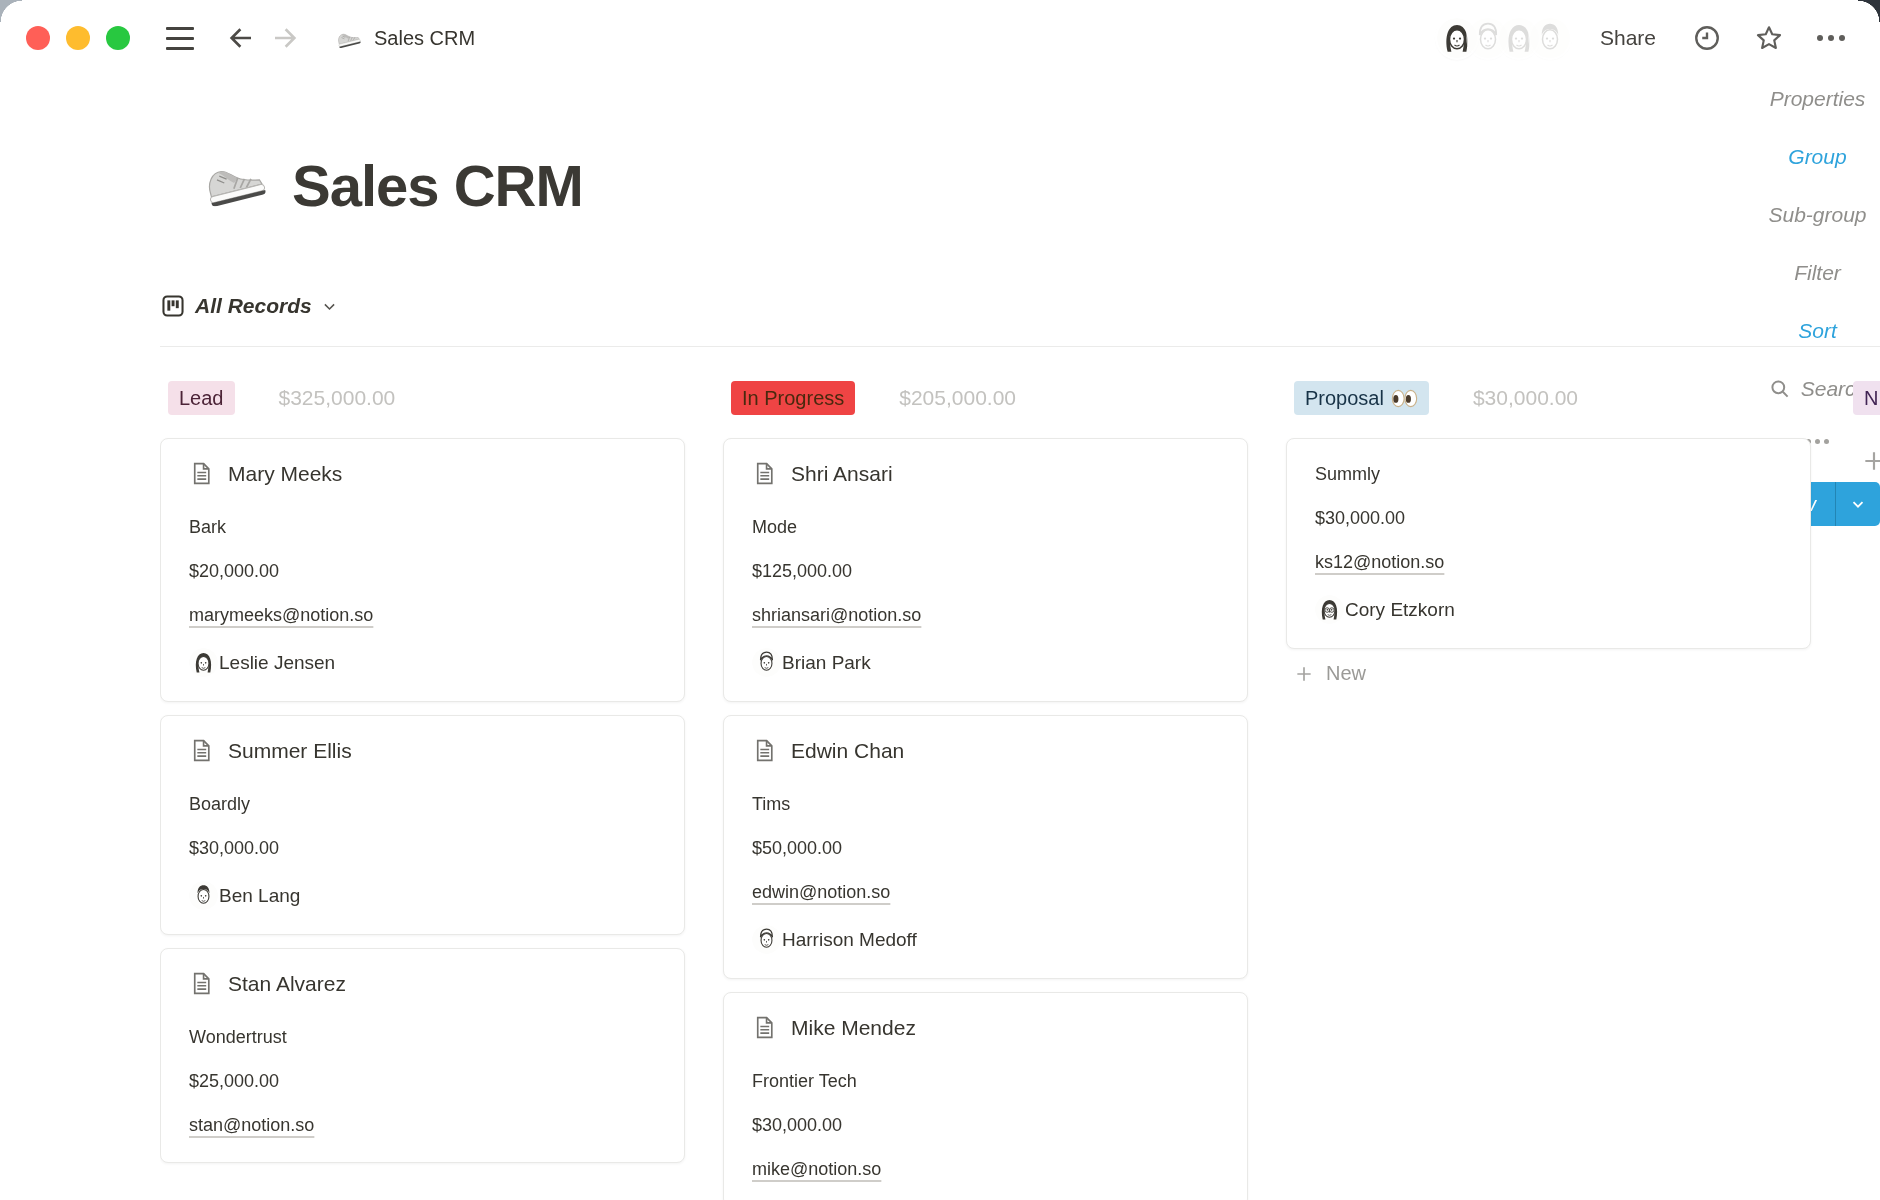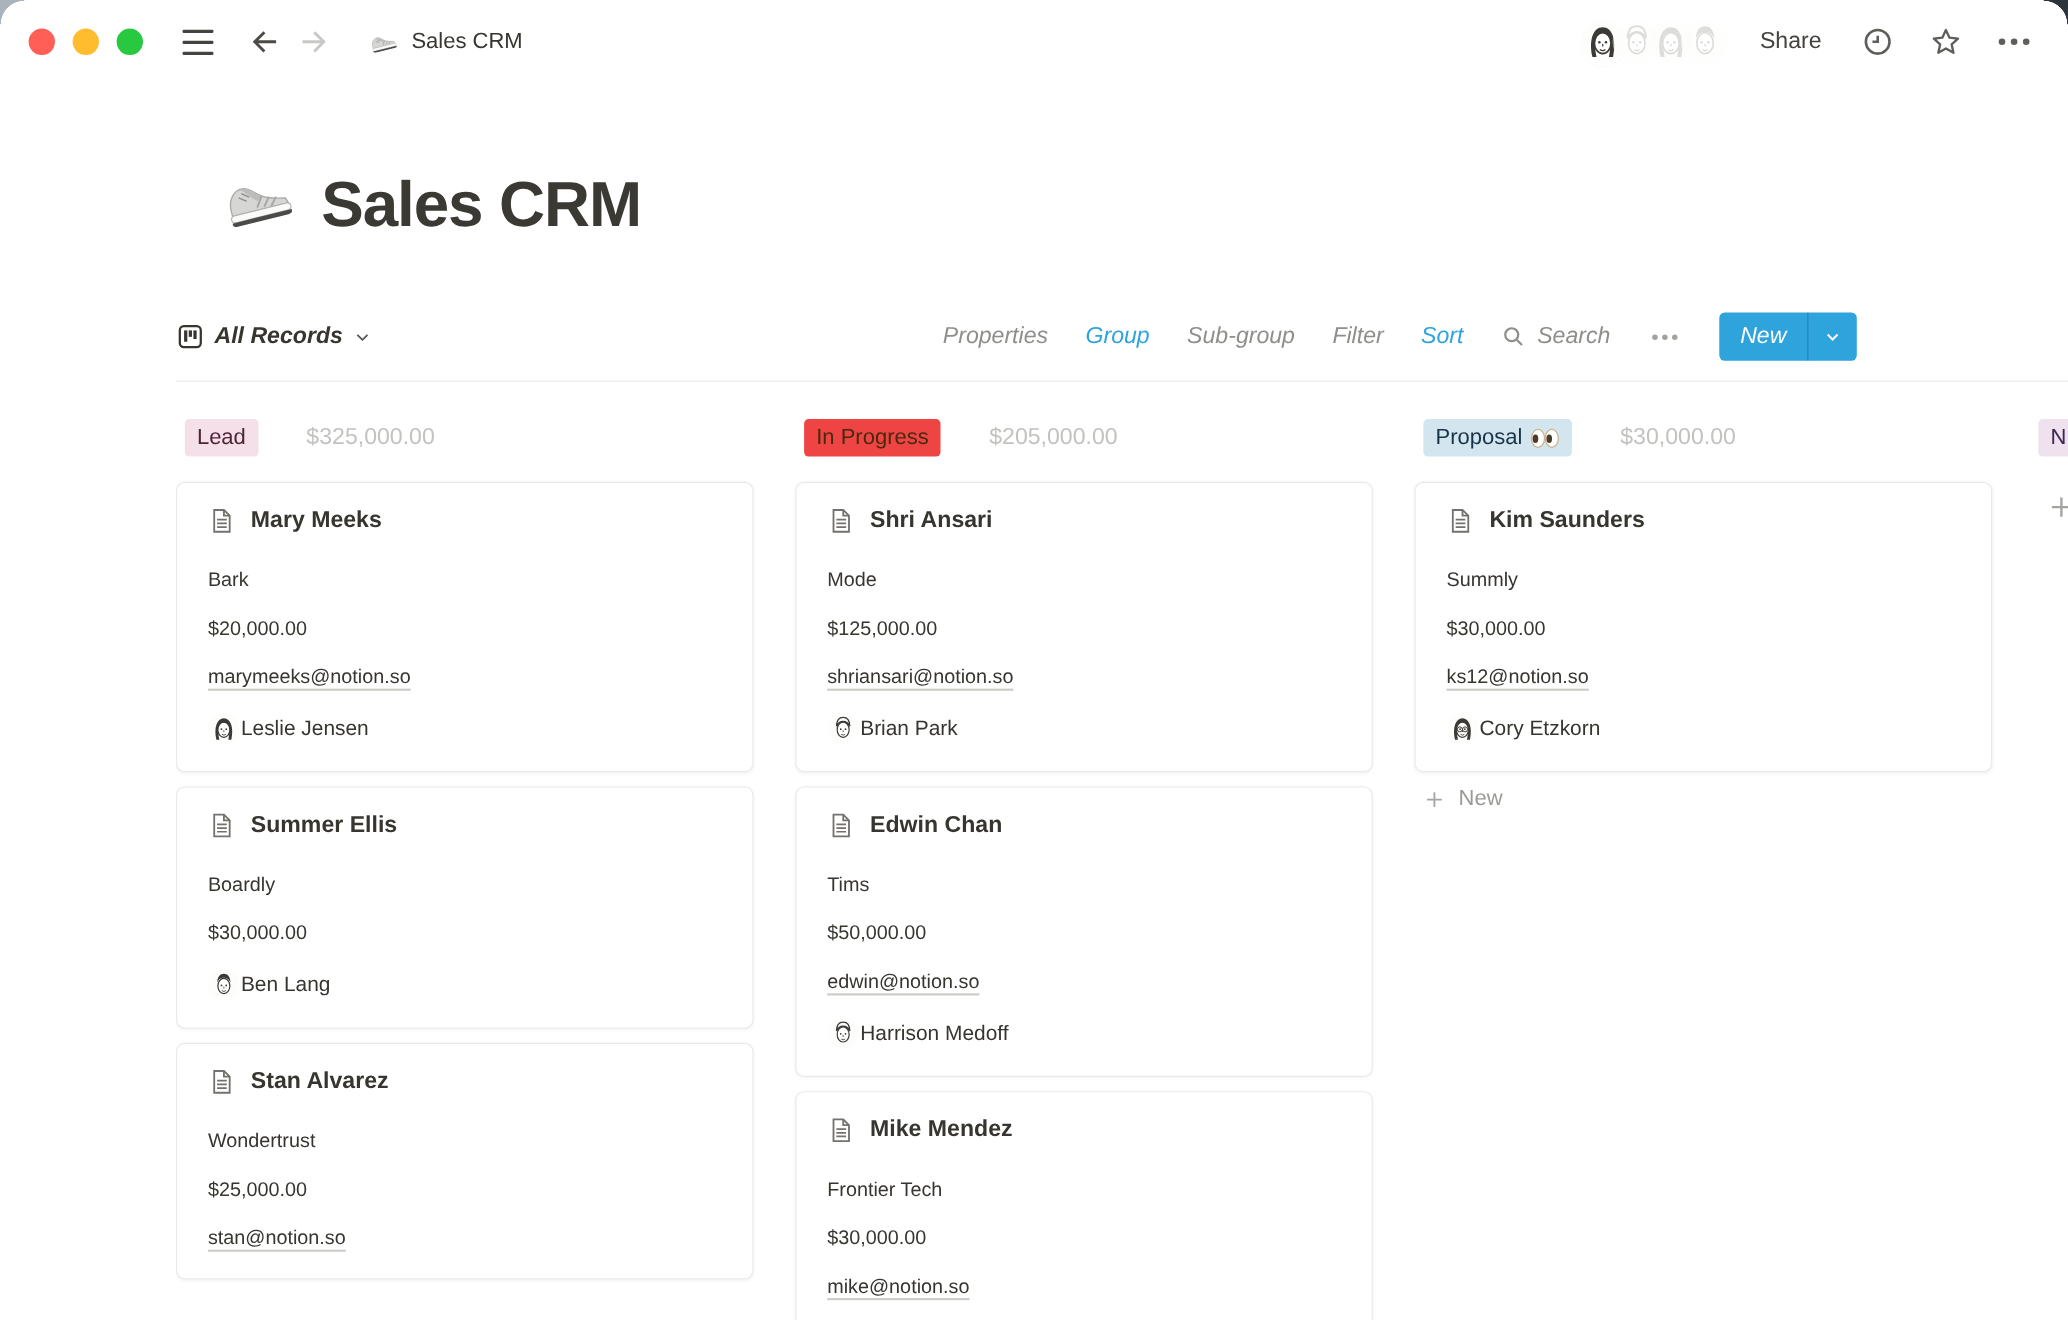--- a/index.html
+++ b/index.html
@@ -35,41 +35,41 @@
   .dots3 i { width:6px; height:6px; border-radius:50%; background:#5f5e5b; }
 
   
   .page-icon { position:absolute; left:198px; top:146px; width:76px; height:70px; }
   .page-title { position:absolute; left:292px; top:152px; font-size:58px; font-weight:700; letter-spacing:-1px; color:#3b3934; }
 
   
   .toolbar { position:absolute; left:160px; right:0; top:282px; height:48px; display:flex; align-items:center;font-style:italic; }
   .view-switcher { display:flex; align-items:center; gap:9px; cursor:pointer; }
   .view-switcher .label { font-size:21px; font-weight:700; color:#37352f; }
-  .toolbar-right { margin-left:auto; margin-right:192px; display:flex; align-items:center; gap:34px; }
+  .toolbar-right { margin-left:auto; display:flex; align-items:center; gap:34px;flex-direction:column; }
   .tb-link { font-size:21px; color:#8f8e8b; cursor:pointer; white-space:nowrap; }
   .tb-link.active { color:#2ea3dc; }
   .tb-search { display:flex; align-items:center; gap:9px; cursor:pointer; }
   .tb-more { display:flex; gap:4px; cursor:pointer; padding:4px; }
   .tb-more i { width:5px; height:5px; border-radius:50%; background:#a3a29e; }
   .new-btn { display:flex; align-items:stretch; background:#2ea3dc; border-radius:5px; color:#fff; height:44px; cursor:pointer; overflow:hidden; }
   .new-btn .nb-label { display:flex; align-items:center; padding:0 19px; font-size:21px; font-weight:500; }
   .new-btn .nb-split { width:1px; background:rgba(12,76,106,.35); }
   .new-btn .nb-chev { display:flex; align-items:center; padding:0 13px; }
   .toolbar-divider { position:absolute; left:160px; right:0; top:346px; height:1px; background:#ebebea; }
 
   
   .board { position:absolute; left:160px; right:0; top:380px; bottom:0; display:flex; gap:38px; align-items:flex-start; overflow:hidden; }
   .column { width:525px; flex:none; }
   .column.stub { width:120px; }
   .col-header { height:36px; display:flex; align-items:center; gap:44px; margin:0 0 22px 8px; }
   .badge { display:inline-flex; align-items:center; gap:7px; font-size:20px; line-height:26px; padding:4px 11px; border-radius:4px; white-space:nowrap; cursor:pointer; }
   .col-total { font-size:21px; color:#c3c2bf; white-space:nowrap; }
   .card { background:#fff; border:1px solid #e9e9e7; border-radius:8px; box-shadow:0 1px 3px rgba(15,15,15,.05); padding:22px 28px 24px; margin-bottom:13px; cursor:pointer; }
-  .card-title { display:flex; align-items:flex-start; gap:14px; font-size:21px; font-weight:700; color:#37352f; margin-bottom:28px; }
+  .card-title { display:flex; align-items:center; gap:14px; font-size:21px; font-weight:400; color:#37352f; margin-bottom:28px; }
   .card-title .doc { flex:none; width:25px; height:25px; }
   .fld { font-size:18px; color:#37352f; line-height:26px; }
   .fld + .fld { margin-top:18px; }
   .fld.email span { text-decoration:underline; text-decoration-color:#cfcdc9; text-decoration-thickness:1.5px; text-underline-offset:5px; cursor:pointer; }
   .person { margin-top:20px; display:flex; align-items:center; gap:1px; font-size:19px; color:#37352f; }
   .person .pav { width:29px; height:29px; border-radius:50%; overflow:hidden; flex:none; }
   .add-new { display:flex; align-items:center; gap:12px; color:#9b9a97; font-size:20px; margin:10px 0 0 8px; cursor:pointer; }
   .stub-plus { margin:32px 0 0 12px; cursor:pointer; width:26px; height:26px; }
   .plus-glyph { stroke:#a5a4a1; stroke-width:2; }
   svg { display:block; }
@@ -406,26 +406,20 @@
       <span class="badge" style="background: rgb(211, 229, 239); color: rgb(24, 51, 71);">
         <span class="badge-label">Proposal</span>
       <svg viewBox="0 0 28 20" width="27" height="19">
             <use href="#eyes"></use>
           </svg>
         </span>
       <span class="col-total">$30,000.00</span>
     </div>
     <div class="cards">
   <div class="card">
-    <div class="card-title">
-      <svg class="doc" viewBox="0 0 24 24">
-              <use href="#docicon"></use>
-            </svg>
-      <span class="t">Kim Saunders</span>
-    </div>
     <div class="fld company">Summly</div>
     <div class="fld amount">$30,000.00</div>
     <div class="fld email"><span>ks12@notion.so</span></div>
     <div class="person">
       <span class="pav">
               <svg viewBox="0 0 32 32" width="100%" height="100%">
     <circle cx="16" cy="16" r="16" fill="#fdfdfc"></circle>
                 <path d="M8.5 27 C5.8 15 9 5.5 16 5.5 C23 5.5 26.2 15 23.5 27 L20.5 27 C22.8 16.5 21 9.8 16 9.8 C11 9.8 9.2 16.5 11.5 27 Z" fill="#3c3a35"></path>
     <ellipse cx="16" cy="17" rx="6" ry="7.6" fill="#fff" stroke="#3c3a35" stroke-width="1.2"></ellipse>
     <circle cx="13.6" cy="16.4" r="0.9" fill="#3c3a35"></circle>

